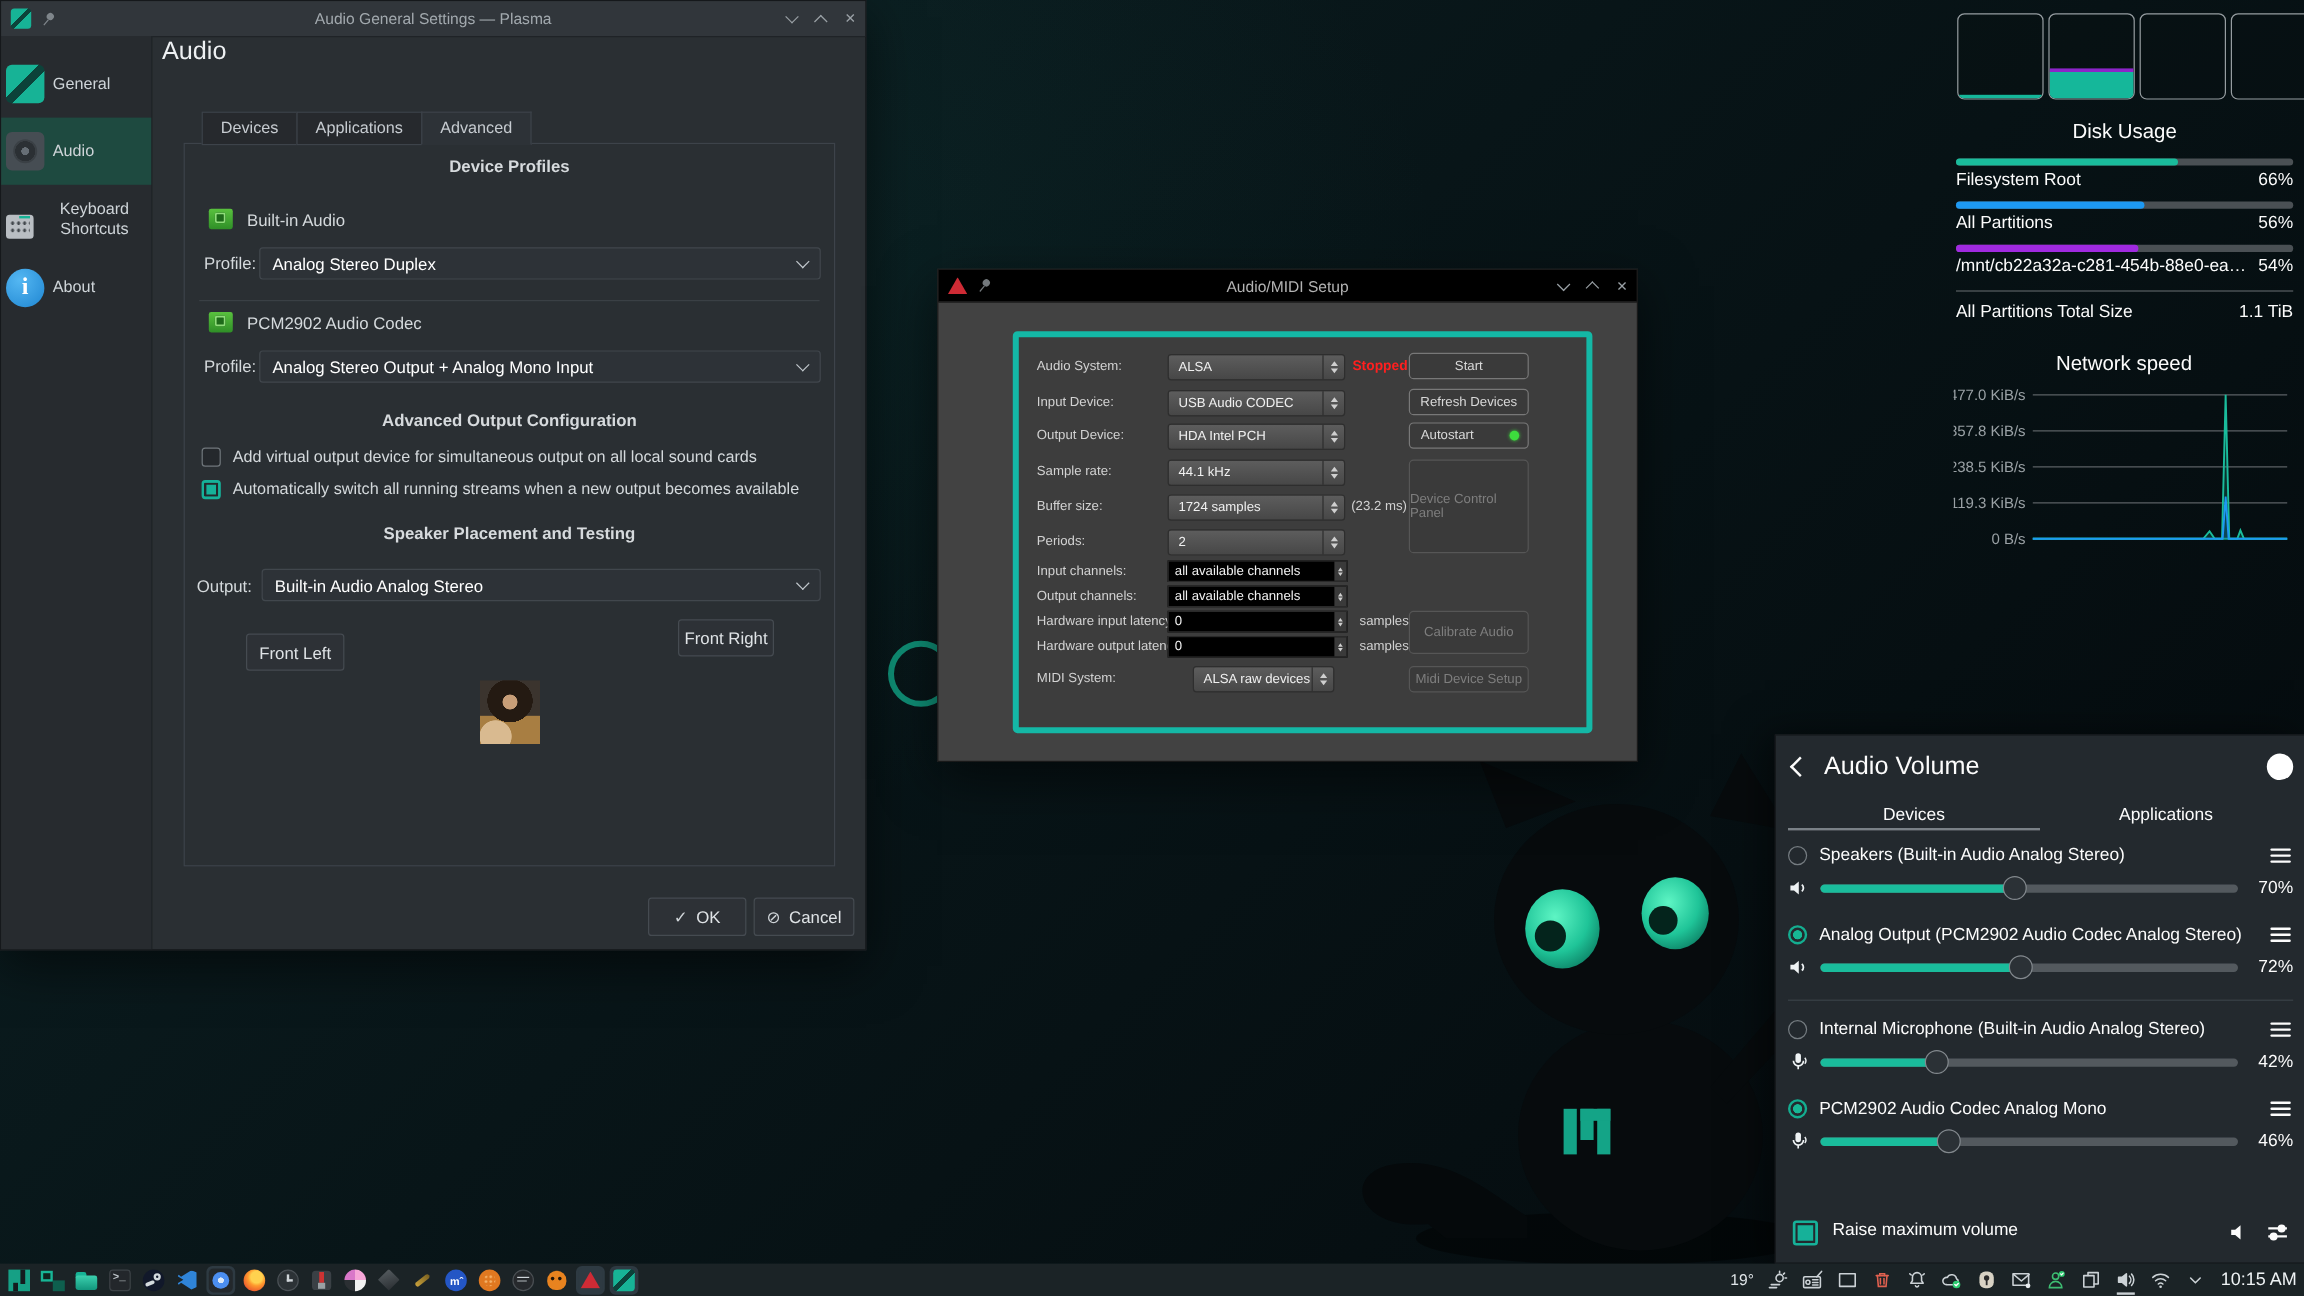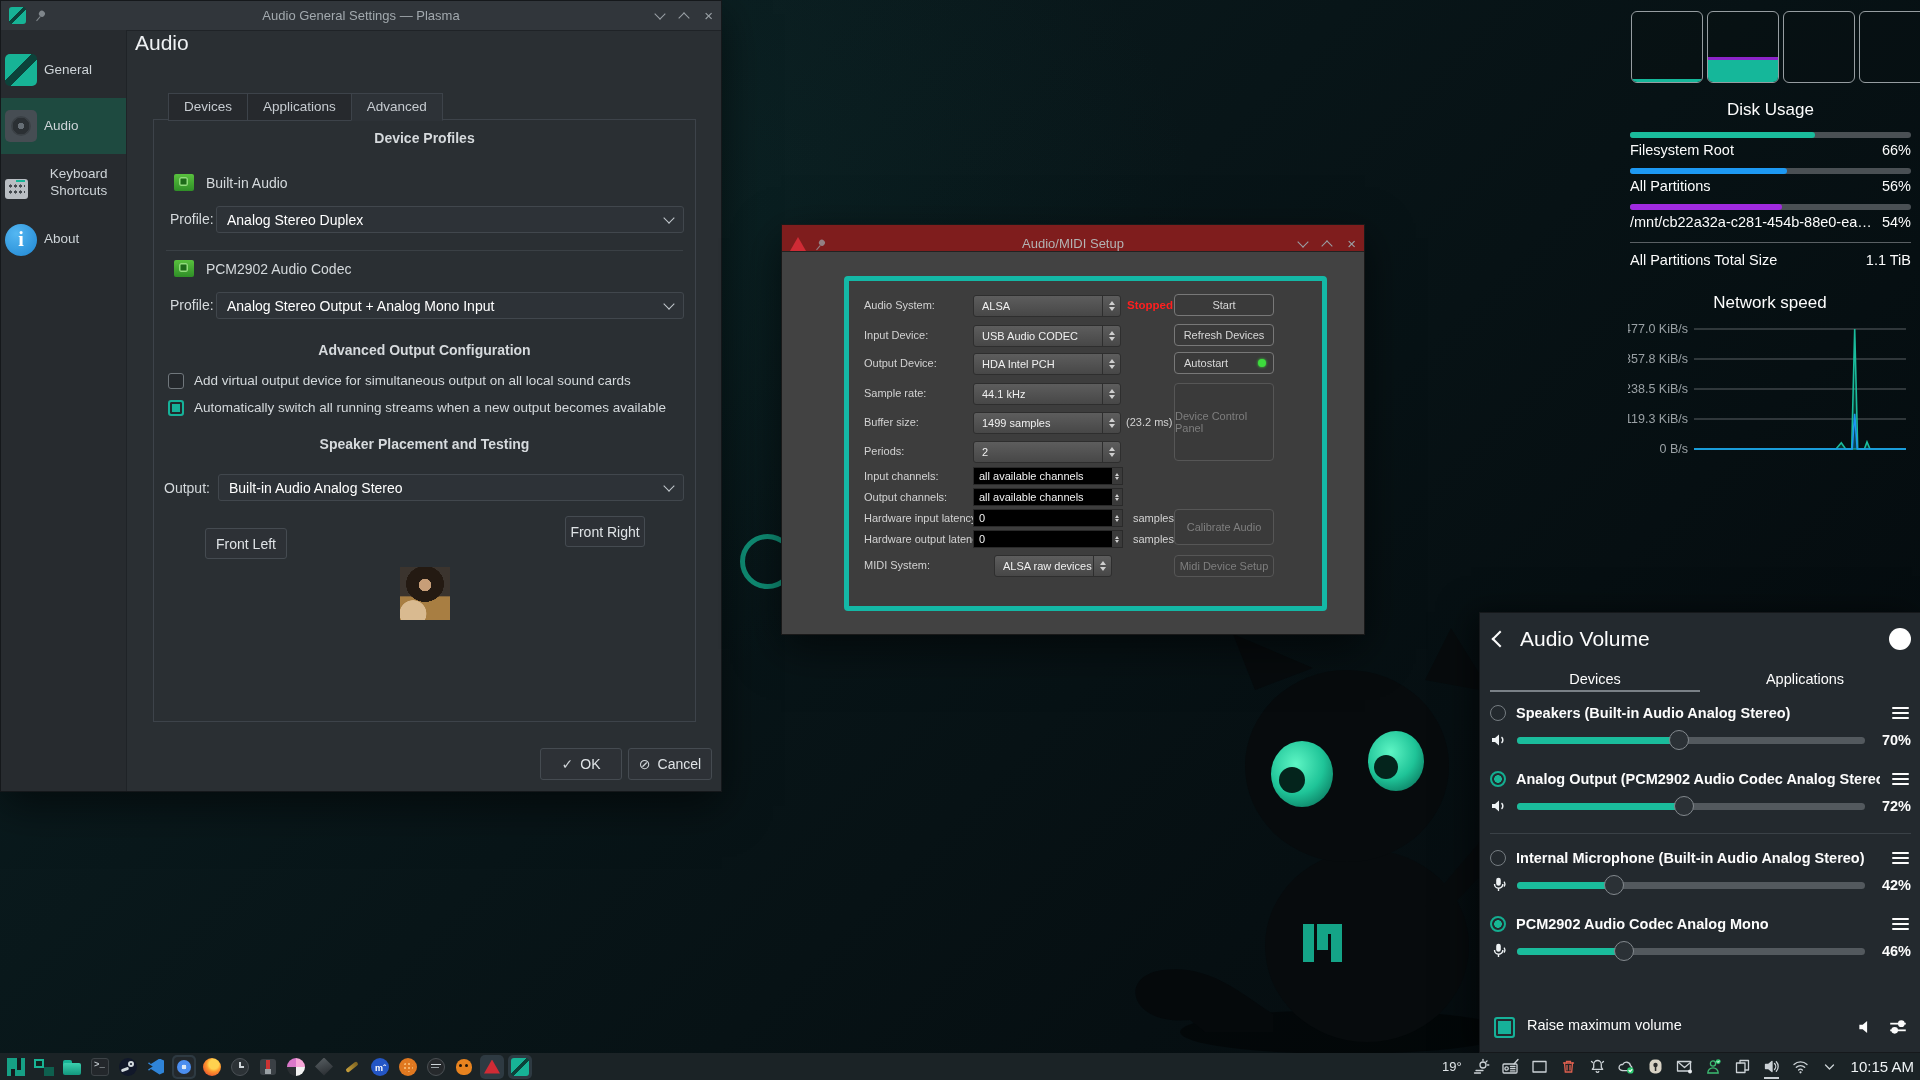--- a/index.html
+++ b/index.html
@@ -63,21 +63,21 @@
   .pbtn{position:absolute;background:#2d3136;border:1px solid #454b51;border-radius:3px;color:#dfe3e6;font-size:14px;display:flex;align-items:center;justify-content:center;gap:7px;cursor:pointer;box-sizing:border-box;}
   .avatar{position:absolute;left:246px;top:447px;width:50px;height:53px;background:
       radial-gradient(circle at 26% 88%,#d9ba90 0 22%,transparent 23%),
       radial-gradient(circle at 50% 34%,#c79e78 0 14%,transparent 15%),
       radial-gradient(38% 34% at 50% 32%,#241a12 0 99%,transparent 100%),
       linear-gradient(transparent 55%,#a87e42 56%),
       #3b342e;}
 
   
   #ardour{left:781px;top:224px;width:582px;height:409px;background:#424242;border:1px solid #191919;}
-  #ardour .tbar{height:26px;background:#7f1d1d;border-bottom:1px solid #222;align-items:flex-end;}
+  #ardour .tbar{height:26px;background:#000000;border-bottom:1px solid #222;}
   #ardour .title{font-size:13px;color:#b3b3b3;}
   .ard-ico{width:16px;height:14px;background:#cf2b35;clip-path:polygon(50% 0,100% 100%,0 100%);}
   .agbox{position:absolute;left:30px;top:51px;width:473px;height:325px;background:#3d3d3d;border:5px solid #14b8a6;border-radius:4px;margin-left:32px;}
   .arow-lbl{position:absolute;left:15px;font-size:11px;color:#d2d2d2;white-space:nowrap;}
   .acombo{position:absolute;left:124px;width:148px;height:22px;background:linear-gradient(#5d5d5d,#474747);border:1px solid #2e2e2e;border-radius:3px;display:flex;align-items:center;box-sizing:border-box;cursor:pointer;}
   .acombo .val{font-size:11px;color:#f0f0f0;padding-left:8px;white-space:nowrap;overflow:hidden;flex:1;}
   .acombo .arr{width:17px;align-self:stretch;border-left:1px solid #2e2e2e;display:flex;flex-direction:column;align-items:center;justify-content:center;gap:2px;}
   .tri-u{width:0;height:0;border-left:3.5px solid transparent;border-right:3.5px solid transparent;border-bottom:4px solid #cfcfcf;}
   .tri-d{width:0;height:0;border-left:3.5px solid transparent;border-right:3.5px solid transparent;border-top:4px solid #cfcfcf;}
   .aspin{position:absolute;left:124px;width:150px;height:18px;background:#000;border:1px solid #2a2a2a;display:flex;align-items:center;box-sizing:border-box;cursor:text;}
@@ -93,21 +93,21 @@
 
   
   #applet{left:1479px;top:612px;width:441px;height:441px;background:#23292e;border:1px solid #15181b;border-right:none;box-sizing:border-box;box-shadow:-8px 0 30px rgba(0,0,0,.5);}
   #applet .hdr{position:absolute;left:14px;top:14px;right:14px;display:flex;align-items:center;gap:14px;}
   #applet .hdr .t{font-size:21px;color:#fcfcfc;}
   .backchv{display:inline-block;width:10px;height:10px;border-left:2px solid #fcfcfc;border-bottom:2px solid #fcfcfc;transform:rotate(45deg);cursor:pointer;}
   .pinball{position:absolute;right:9px;top:15px;width:22px;height:22px;border-radius:50%;background:#fff;cursor:pointer;}
   .atabs{position:absolute;left:10px;right:10px;top:52px;height:27px;display:flex;}
   .atab{flex:1;text-align:center;font-size:14.5px;color:#fcfcfc;padding-top:6px;cursor:pointer;border-bottom:2px solid transparent;}
   .atab.active{border-bottom:2px solid #7a8187;}
-  #devlist{position:absolute;left:10px;right:9px;top:88px;font-weight:bold;}
+  #devlist{position:absolute;left:10px;right:9px;top:88px;}
   .dev-row{margin-bottom:14px;}
   .dev-head{display:flex;align-items:center;gap:10px;height:24px;}
   .radio{width:16px;height:16px;border-radius:50%;border:1px solid #757c81;box-sizing:border-box;flex:0 0 auto;cursor:pointer;}
   .radio.on{border:2px solid #14ad90;background:radial-gradient(circle,#17b795 0 42%,#23292e 48% 100%);}
   .dev-name{font-size:14.5px;color:#fcfcfc;flex:1;white-space:nowrap;overflow:hidden;}
   .burger{display:flex;flex-direction:column;gap:2.5px;cursor:pointer;padding:3px 2px;}
   .burger i{width:17px;height:2.4px;background:#fcfcfc;border-radius:1px;}
   .dev-slide{display:flex;align-items:center;gap:8px;height:26px;margin-top:2px;}
   .sicon{width:19px;height:18px;flex:0 0 auto;}
   .track{position:relative;flex:1;height:7px;border-radius:4px;background:#53595e;cursor:pointer;}
@@ -376,21 +376,21 @@
         </span>
       </div>
     <div class="acombo" style="top:102px">
         <span class="val">44.1 kHz</span>
         <span class="arr">
           <i class="tri-u"></i>
           <i class="tri-d"></i>
         </span>
       </div>
     <div class="acombo" style="top:131px">
-        <span class="val">1499 samples</span>
+        <span class="val">1724 samples</span>
         <span class="arr">
           <i class="tri-u"></i>
           <i class="tri-d"></i>
         </span>
       </div>
     <div class="acombo" style="top:160px">
         <span class="val">2</span>
         <span class="arr">
           <i class="tri-u"></i>
           <i class="tri-d"></i>

